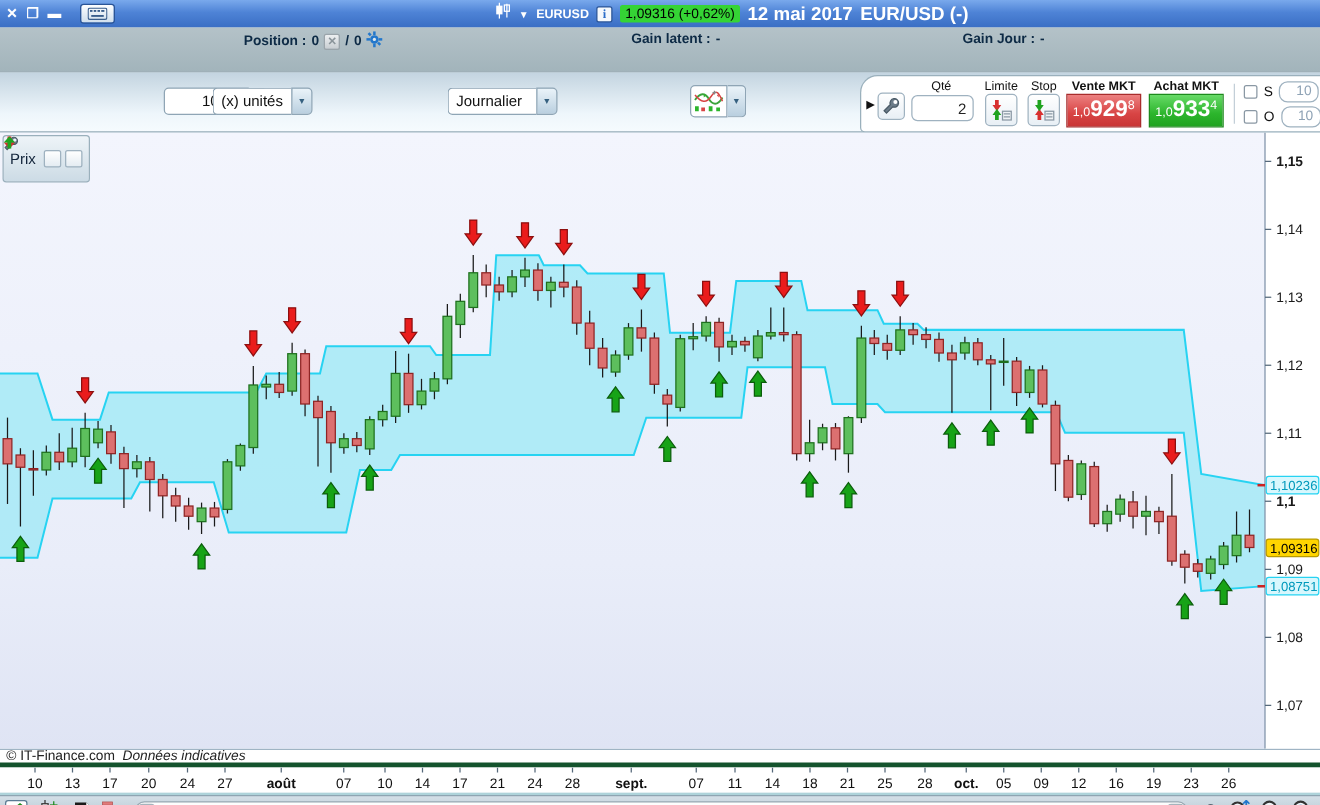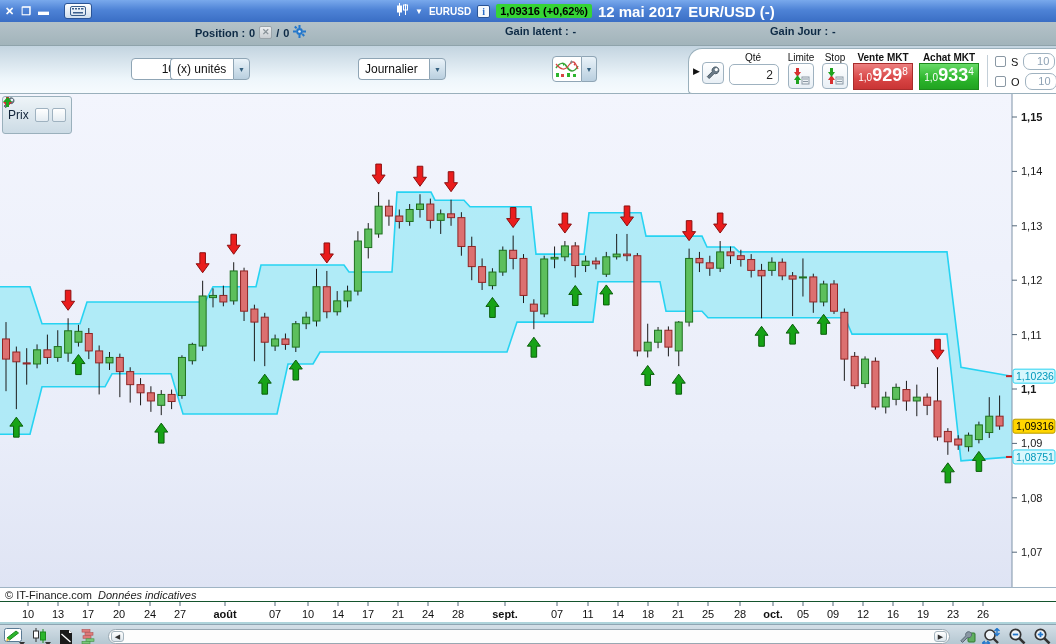--- a/index.html
+++ b/index.html
@@ -12,25 +12,25 @@
     color:#fff; display:flex; align-items:center; }
   .winbtns { display:flex; gap:7px; margin-left:5px; align-items:center; }
   .winbtn { font-size:11px; font-weight:bold; color:#fff; cursor:pointer; line-height:14px; }
   .kbbtn { margin-left:8px; width:28px; height:16px; border:1px solid #2a5496; border-radius:3px;
     background:linear-gradient(#fdfeff,#cfdeed); display:flex; align-items:center; justify-content:center; }
   .title-center { position:absolute; left:396px; top:0; height:22px; display:flex; align-items:center; gap:6px; white-space:nowrap; }
   .title-center .sym { font-size:10px; font-weight:bold; }
   .caret { font-size:8px; }
   .infobtn { width:13px; height:13px; background:#f4f8fc; border:1px solid #2a5496; border-radius:2px;
     color:#2a6cc8; font-size:10px; font-weight:bold; text-align:center; line-height:12px; font-family:"Liberation Serif",serif; }
-  .badge { background:#35d435; color:#000; font-size:11px; font-weight:bold; padding:1px 4px; border-radius:2px; }
+  .badge { background:#35d435; color:#000; font-size:11px; font-weight:normal; padding:1px 4px; border-radius:2px; }
   .title-date { font-size:15px; font-weight:bold; }
 
   
-  .posbar { position:relative; height:24px; background:linear-gradient(#b4c2c8,#a2b4bb);
+  .posbar { position:relative; height:36px; background:linear-gradient(#b4c2c8,#a2b4bb);
     color:#0d2a45; font-size:11px; font-weight:bold; border-bottom:1px solid #8fa3ab;padding-left:36px; }
   .posbar .grp { position:absolute; top:3px; display:flex; align-items:center; gap:4px; }
   .xbtn { width:13px; height:13px; background:linear-gradient(#eceff1,#c9ced2); border:1px solid #9aa4aa;
     border-radius:2px; color:#8a949a; font-size:9px; text-align:center; line-height:11px; }
 
   
   .toolbar { position:relative; height:48px;
     background:linear-gradient(#c3d4e0, #eef6fb 70%, #f6fbfe); border-bottom:1px solid #9ab0bc; }
   .field { position:absolute; display:flex; align-items:stretch; height:22px; top:12px; }
   .textinput { background:#fff; border:1px solid #8fa5b5; border-radius:4px 0 0 4px;
@@ -73,21 +73,21 @@
   
   .chartwrap { position:relative; height:493px; }
   .chartwrap svg { position:absolute; left:0; top:0; }
   .prixtab { position:absolute; left:2px; top:2px; height:18px; display:flex; align-items:center; gap:3px;
     background:linear-gradient(#eef4f8,#ccdbe5); border:1px solid #9ab0bc; border-radius:3px; padding:18px 5px; z-index:5; }
   .prixtab .lbl { font-size:12px; color:#12243a; }
   .minibtn { width:14px; height:14px; background:linear-gradient(#fff,#e4ecf2); border:1px solid #9fb2c0;
     border-radius:2px; display:flex; align-items:center; justify-content:center; }
 
   
-  .copyrow { height:15px; background:#fff; border-top:1px solid #9fb4c4; border-bottom:1px solid #14532d;
+  .copyrow { height:15px; background:#fff; border-top:1px solid #9fb4c4; border-bottom:4px solid #14532d;
     font-size:11px; color:#222; display:flex; align-items:center; gap:6px; padding-left:5px; }
   .copyrow .note { font-style:italic; }
   .daterow { height:20px; background:#fff; position:relative; }
   .sep-teal { height:2px; background:#aed3da; }
   .bottombar { height:24px; background:linear-gradient(#d4dfe7,#aec2cd); border-top:1px solid #8fa5b2;
     display:flex; align-items:center; padding:0 4px; gap:6px; }
   .bicon { display:flex; align-items:flex-end; }
   .scrolltrack { flex:1; height:15px; background:#fdfdfd; border:1px solid #98a8b2; border-radius:8px;
     margin:0 4px; display:flex; align-items:center; justify-content:space-between; padding:0 2px; }
   .scrollarrow { width:13px; height:11px; background:linear-gradient(#fff,#dde6ec); border:1px solid #a5b4bd;

